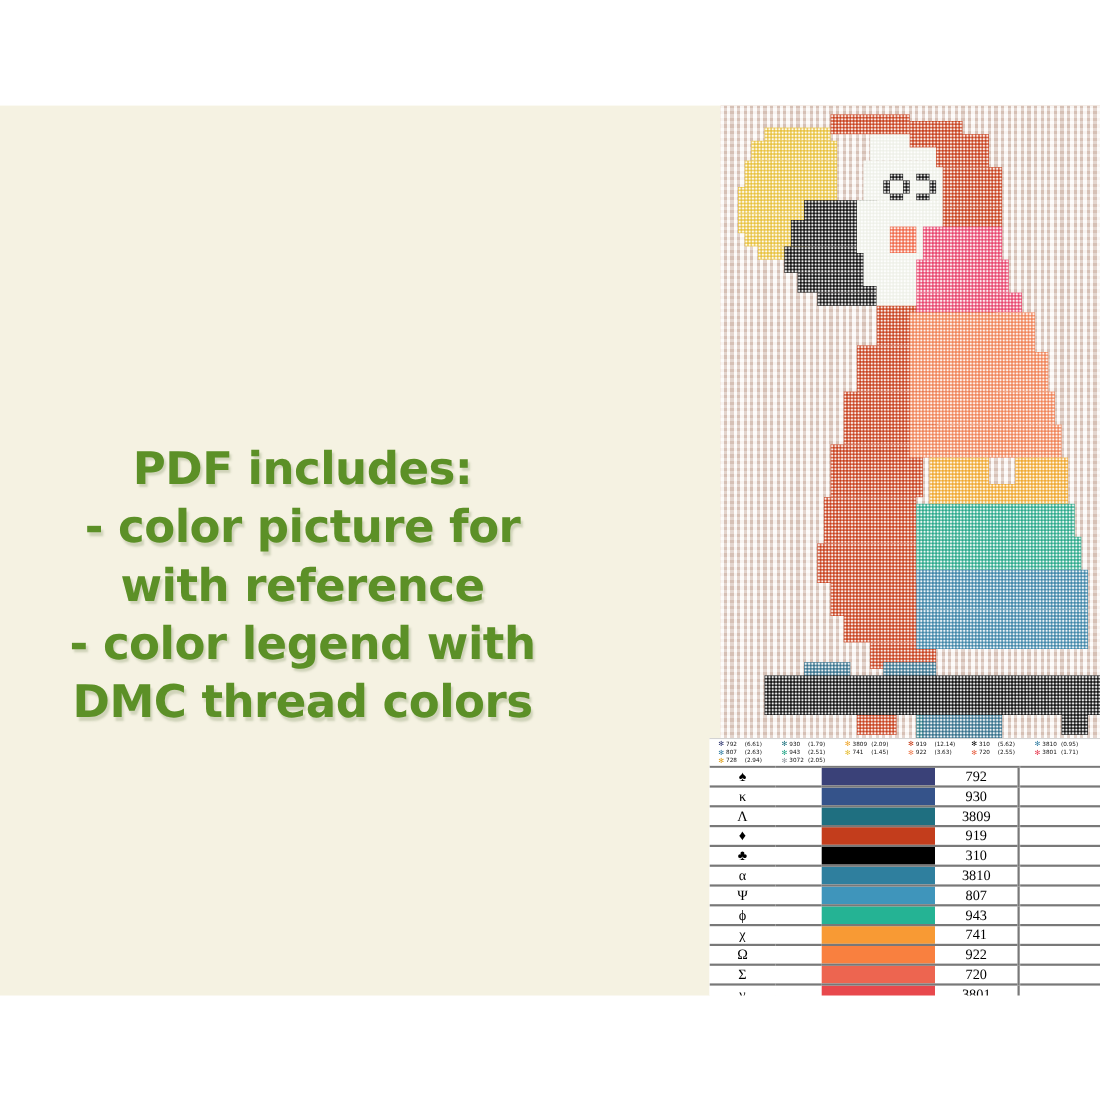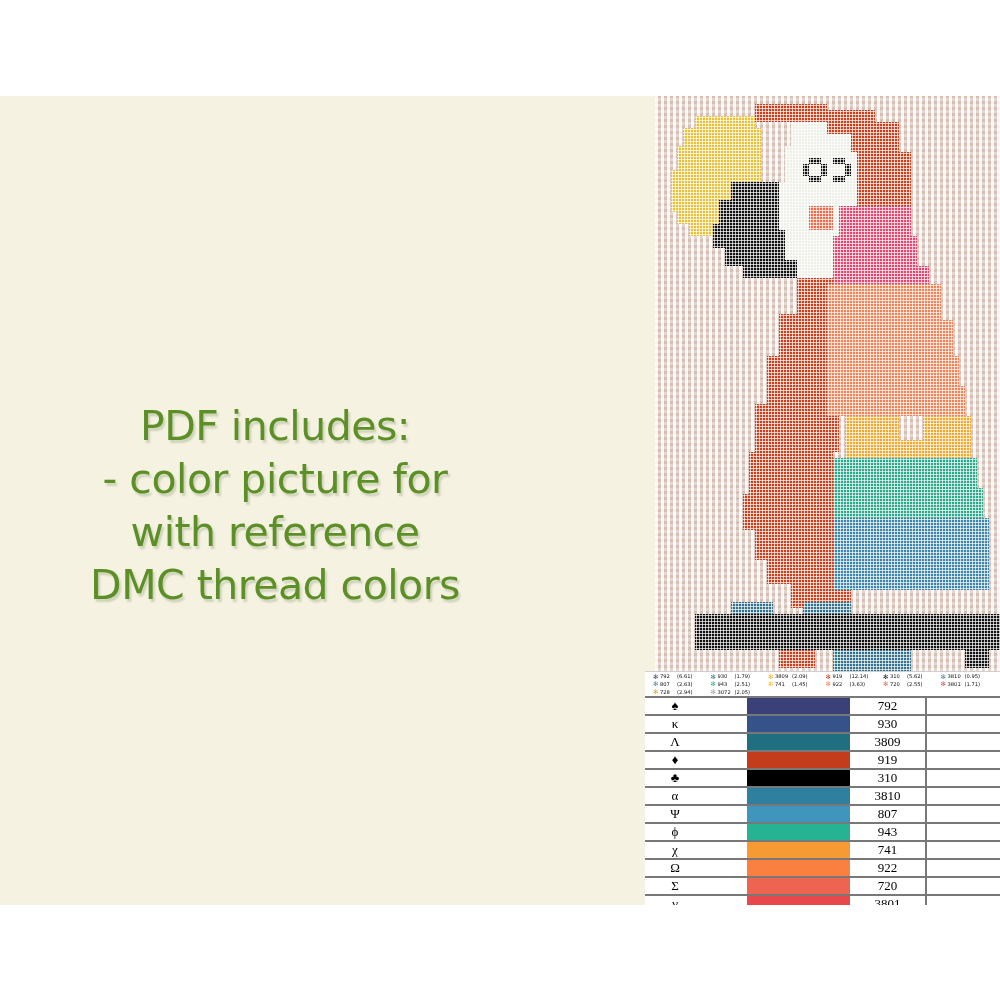--- a/index.html
+++ b/index.html
@@ -26,21 +26,21 @@
   }
 
   
   #promo {
     position: absolute;
     left: 40px; top: 400px;
     width: 470px;
     text-align: center;
     color: #5c9027;
     font-family: "DejaVu Sans", sans-serif;
-    font-weight: normal;
+    font-weight: bold;
     font-size: 40px;
     line-height: 53px;
     letter-spacing: -0.5px;
     text-shadow: 2px 3px 2px rgba(120,140,90,0.30);
   }
   #promo .ln { display: block; white-space: nowrap; }
   #promo .ln.l1 { font-size: 41px; }
   #promo .ln.l2 { font-size: 41px; }
   #promo .ln.l3 { font-size: 41px; }
   #promo .ln.l4 { font-size: 41px; }
@@ -143,20 +143,21 @@
 <body>
 
 <div id="page">
 
   <div id="cream-band"></div>
 
   <div id="promo">
     <span class="ln l1">PDF includes:</span>
     <span class="ln l2">- color picture for</span>
     <span class="ln l3">with reference</span>
+    <span class="ln l4">- color legend with</span>
     <span class="ln l5">DMC thread colors</span>
   </div>
 
   <div id="stitch-panel">
     <div class="cloth"></div>
     <div id="grid">
         <div class="px" style="left: 40px; top: 20px; width: 60px; height: 12px; background: rgb(232, 193, 60);"></div>
         <div class="px" style="left: 28px; top: 32px; width: 78px; height: 18px; background: rgb(232, 193, 60);"></div>
         <div class="px" style="left: 22px; top: 50px; width: 84px; height: 24px; background: rgb(232, 193, 60);"></div>
         <div class="px" style="left: 16px; top: 74px; width: 90px; height: 24px; background: rgb(232, 193, 60);"></div>

